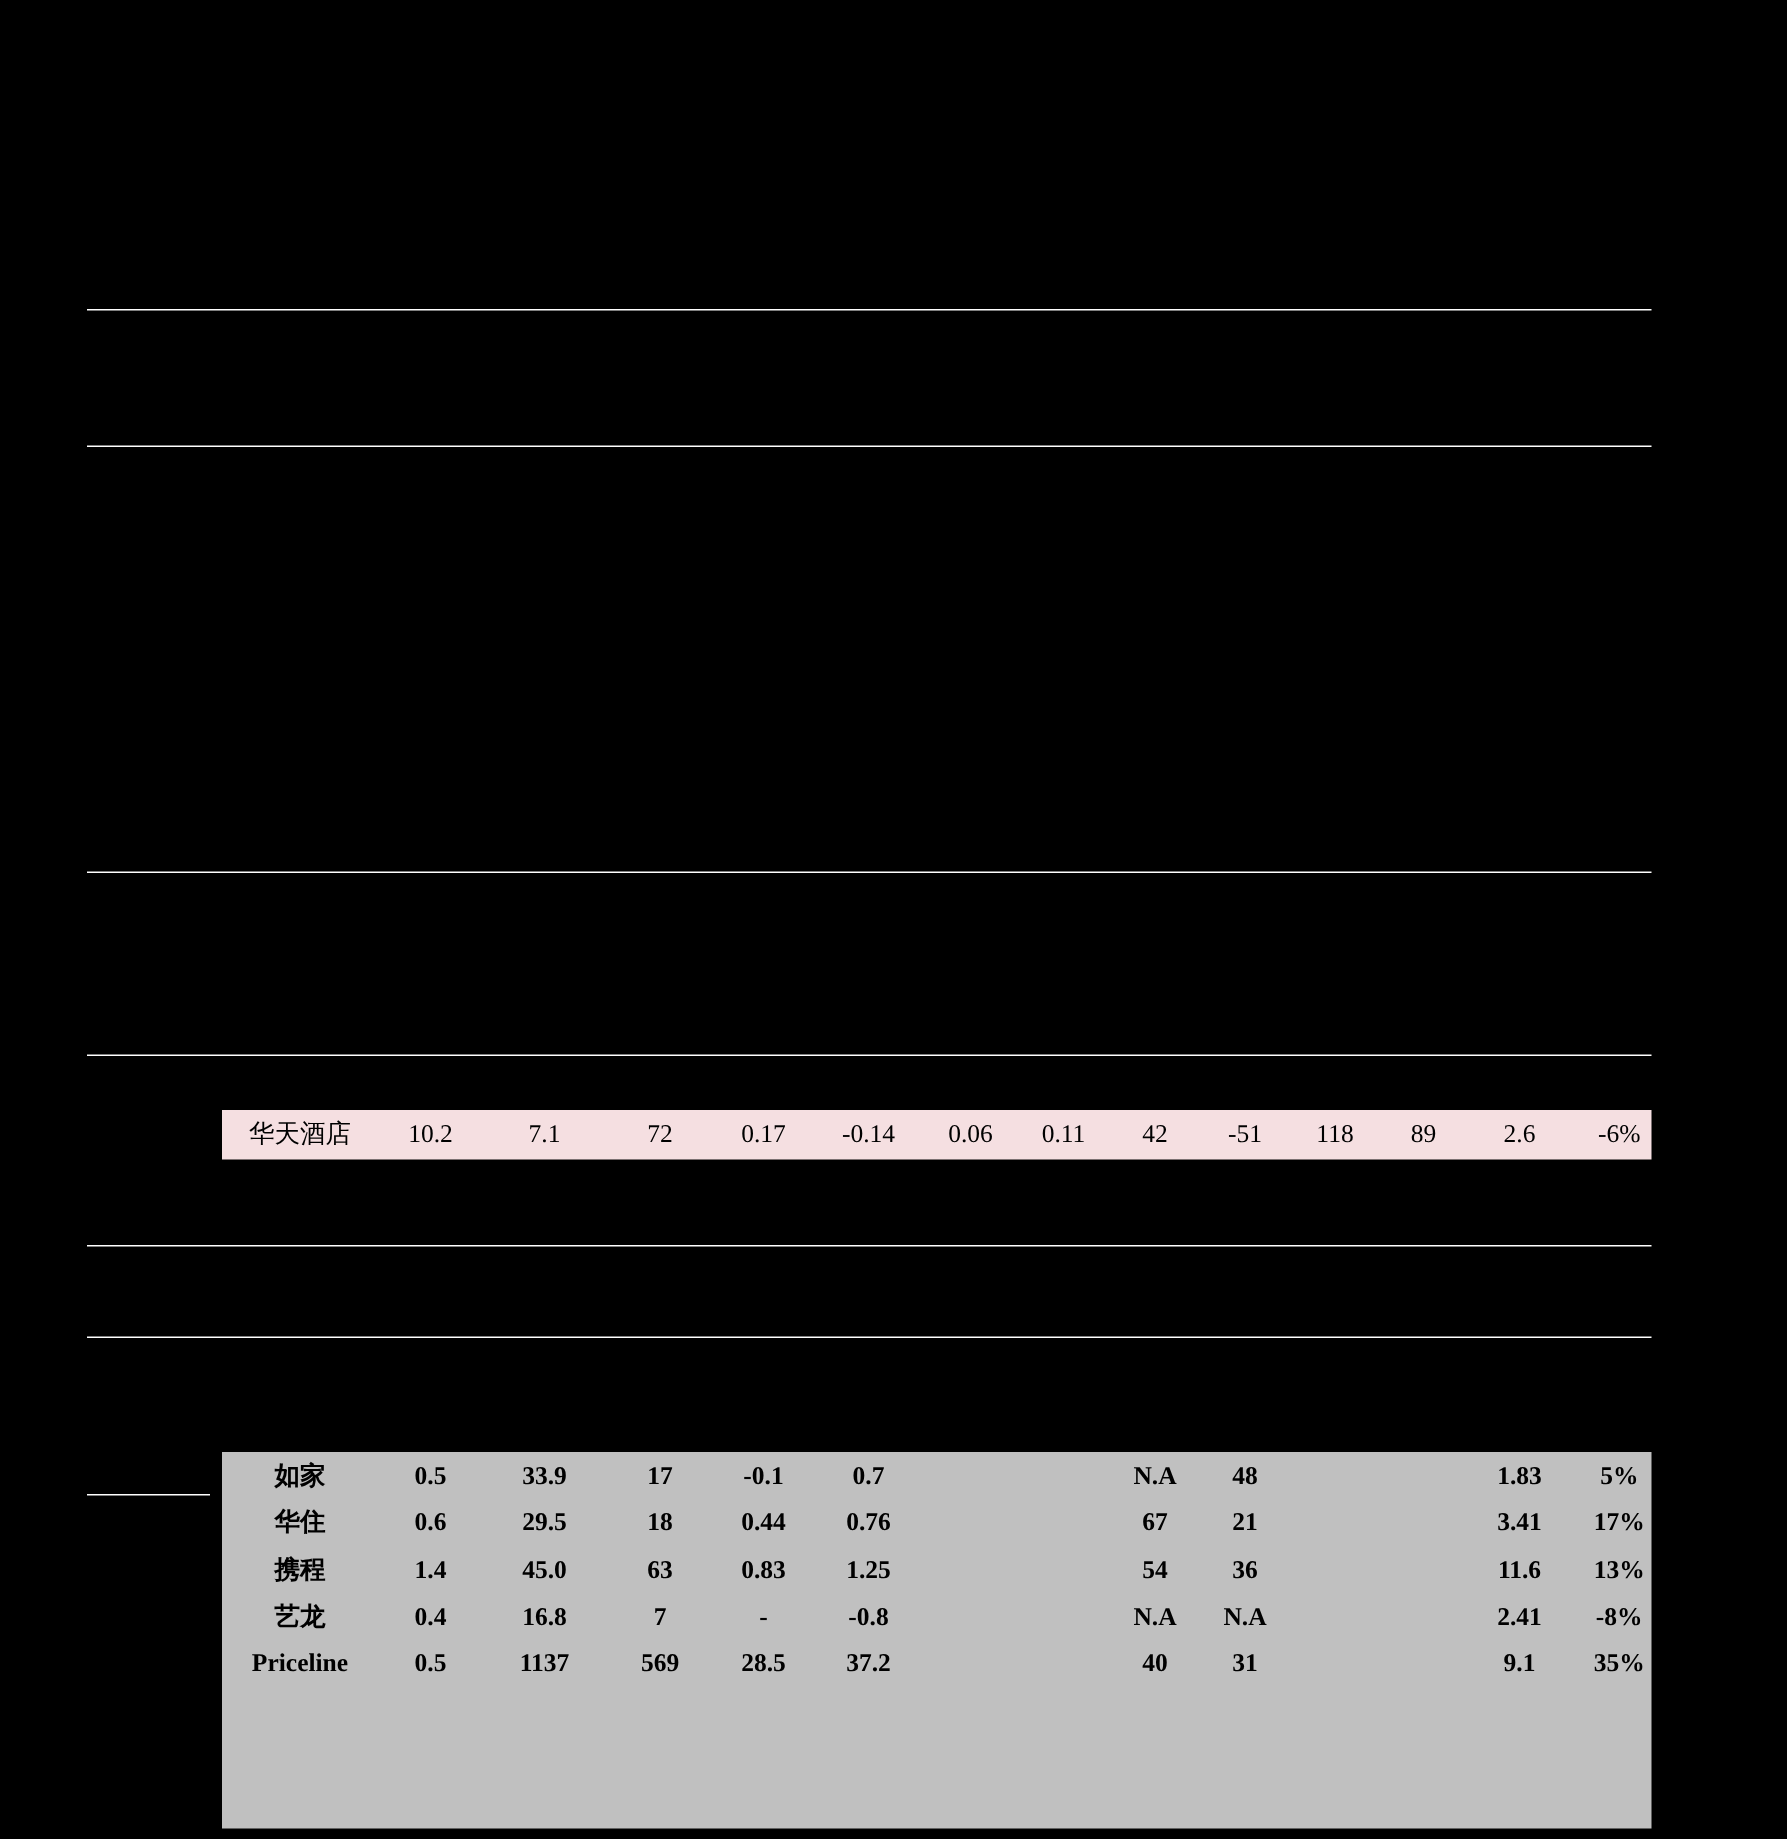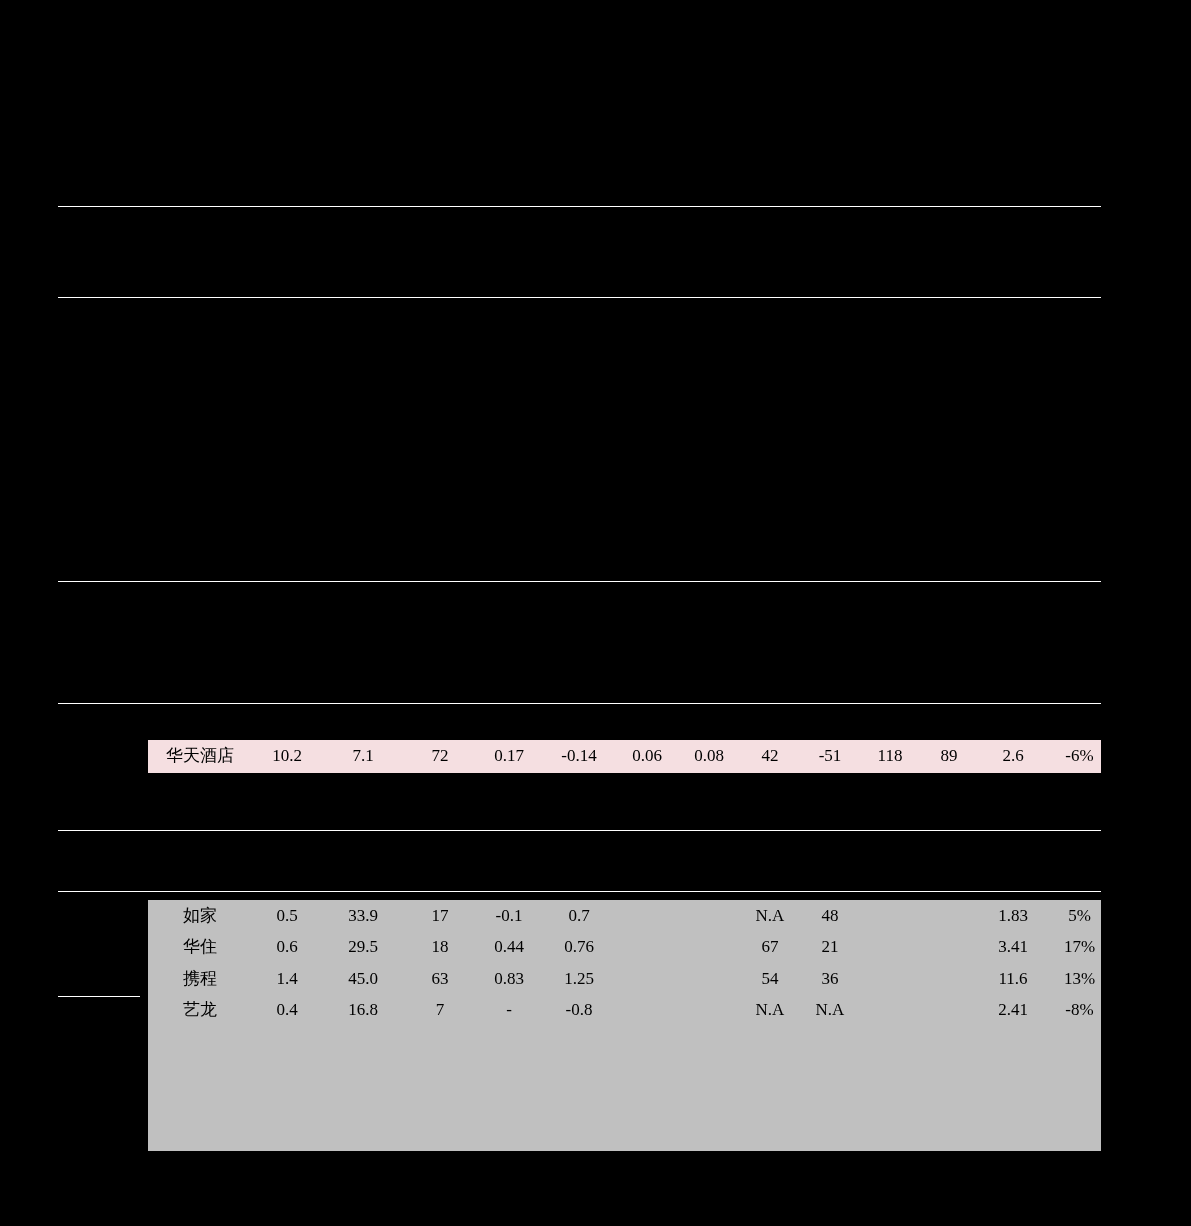--- a/index.html
+++ b/index.html
@@ -41,24 +41,25 @@
     left: 148px;
     top: 740px;
     width: 953px;
     height: 33px;
     background: #f5dfe1;
   }
   
   .grey-block {
     position: absolute;
     left: 148px;
-    top: 900px;
+    top: 968px;
     width: 953px;
     height: 251px;
     background: #c0c0c0;
+    font-weight: bold;
   }
 
   table.data {
     border-collapse: collapse;
     width: 100%;
     table-layout: fixed;
   }
   table.data td {
     font-size: 17px;
     line-height: 31.3px;
@@ -137,21 +138,21 @@
       </colgroup>
       <tbody>
         <tr>
           <td class="lbl">华天酒店</td>
           <td>10.2</td>
           <td>7.1</td>
           <td>72</td>
           <td>0.17</td>
           <td>-0.14</td>
           <td>0.06</td>
-          <td>0.08</td>
+          <td>0.11</td>
           <td>42</td>
           <td>-51</td>
           <td>118</td>
           <td>89</td>
           <td>2.6</td>
           <td>-6%</td>
         </tr>
       </tbody>
     </table>
   </div>
@@ -232,17 +233,33 @@
             <td>-0.8</td>
             <td></td>
             <td></td>
             <td>N.A</td>
             <td>N.A</td>
             <td></td>
             <td></td>
             <td>2.41</td>
             <td>-8%</td>
           </tr>
+          <tr>
+            <td class="lbl">Priceline</td>
+            <td>0.5</td>
+            <td>1137</td>
+            <td>569</td>
+            <td>28.5</td>
+            <td>37.2</td>
+            <td></td>
+            <td></td>
+            <td>40</td>
+            <td>31</td>
+            <td></td>
+            <td></td>
+            <td>9.1</td>
+            <td>35%</td>
+          </tr>
         </tbody>
     </table>
   </div>
 
 </div>
 
 </body></html>

